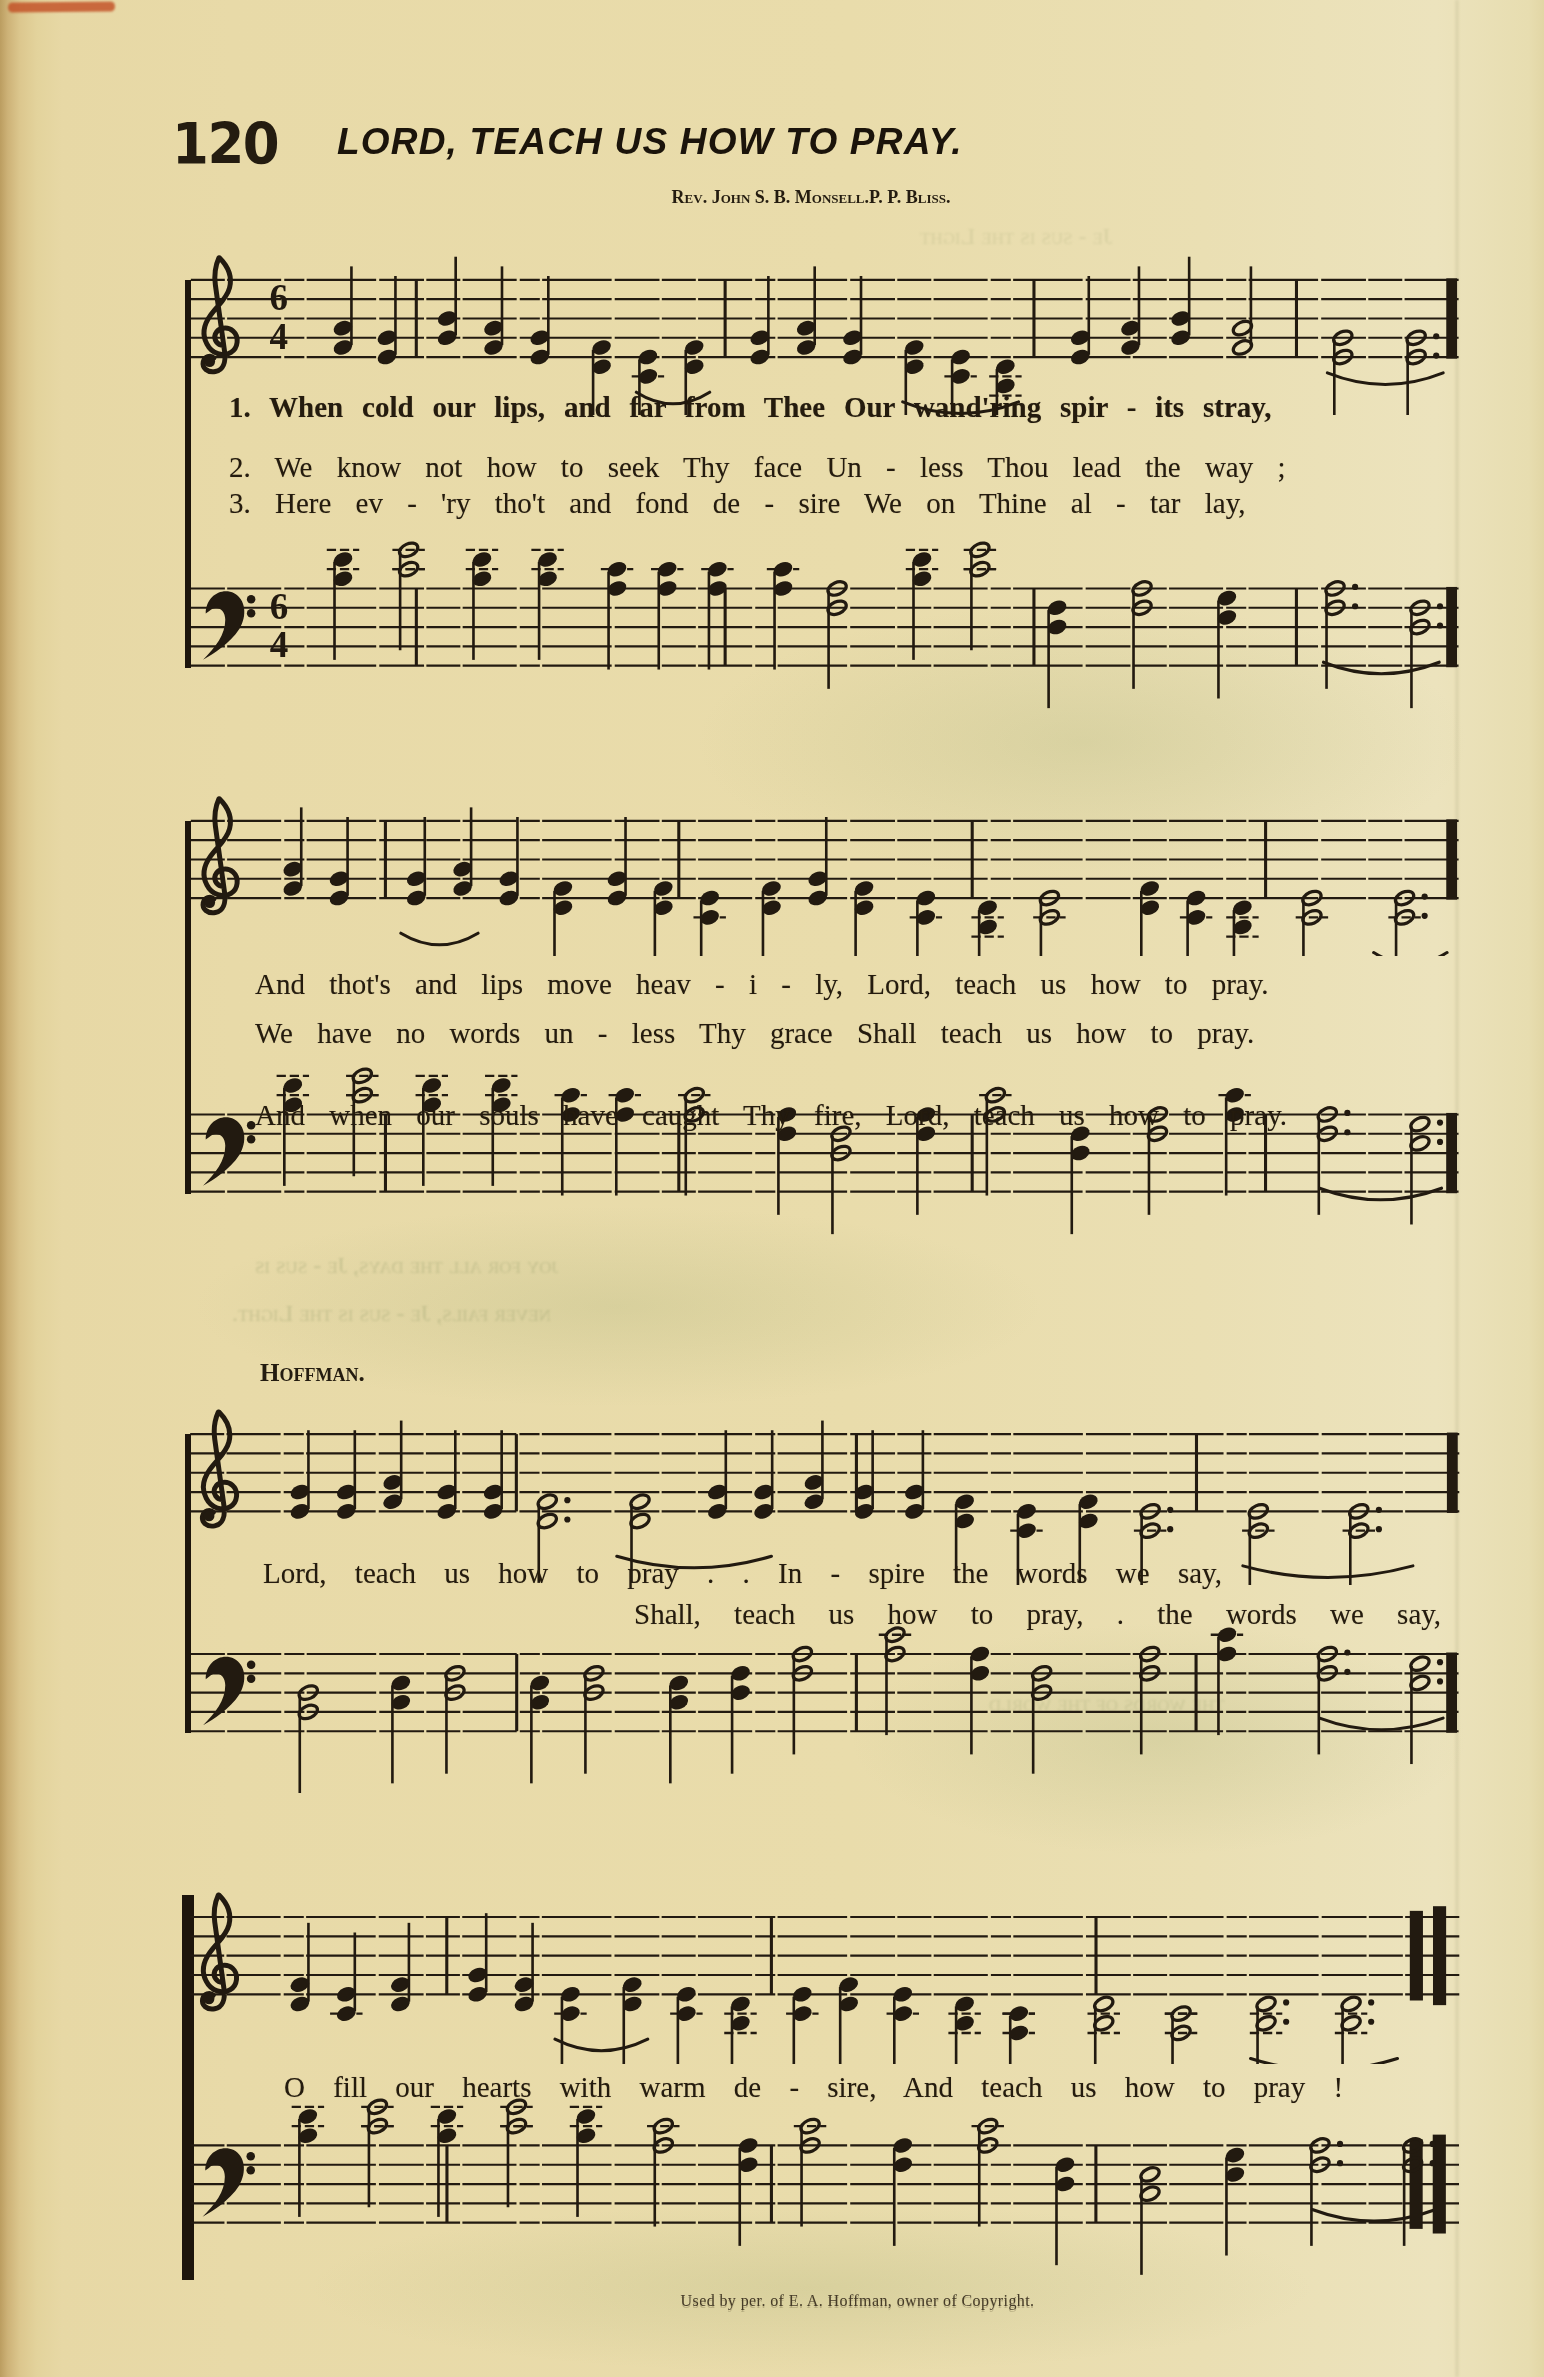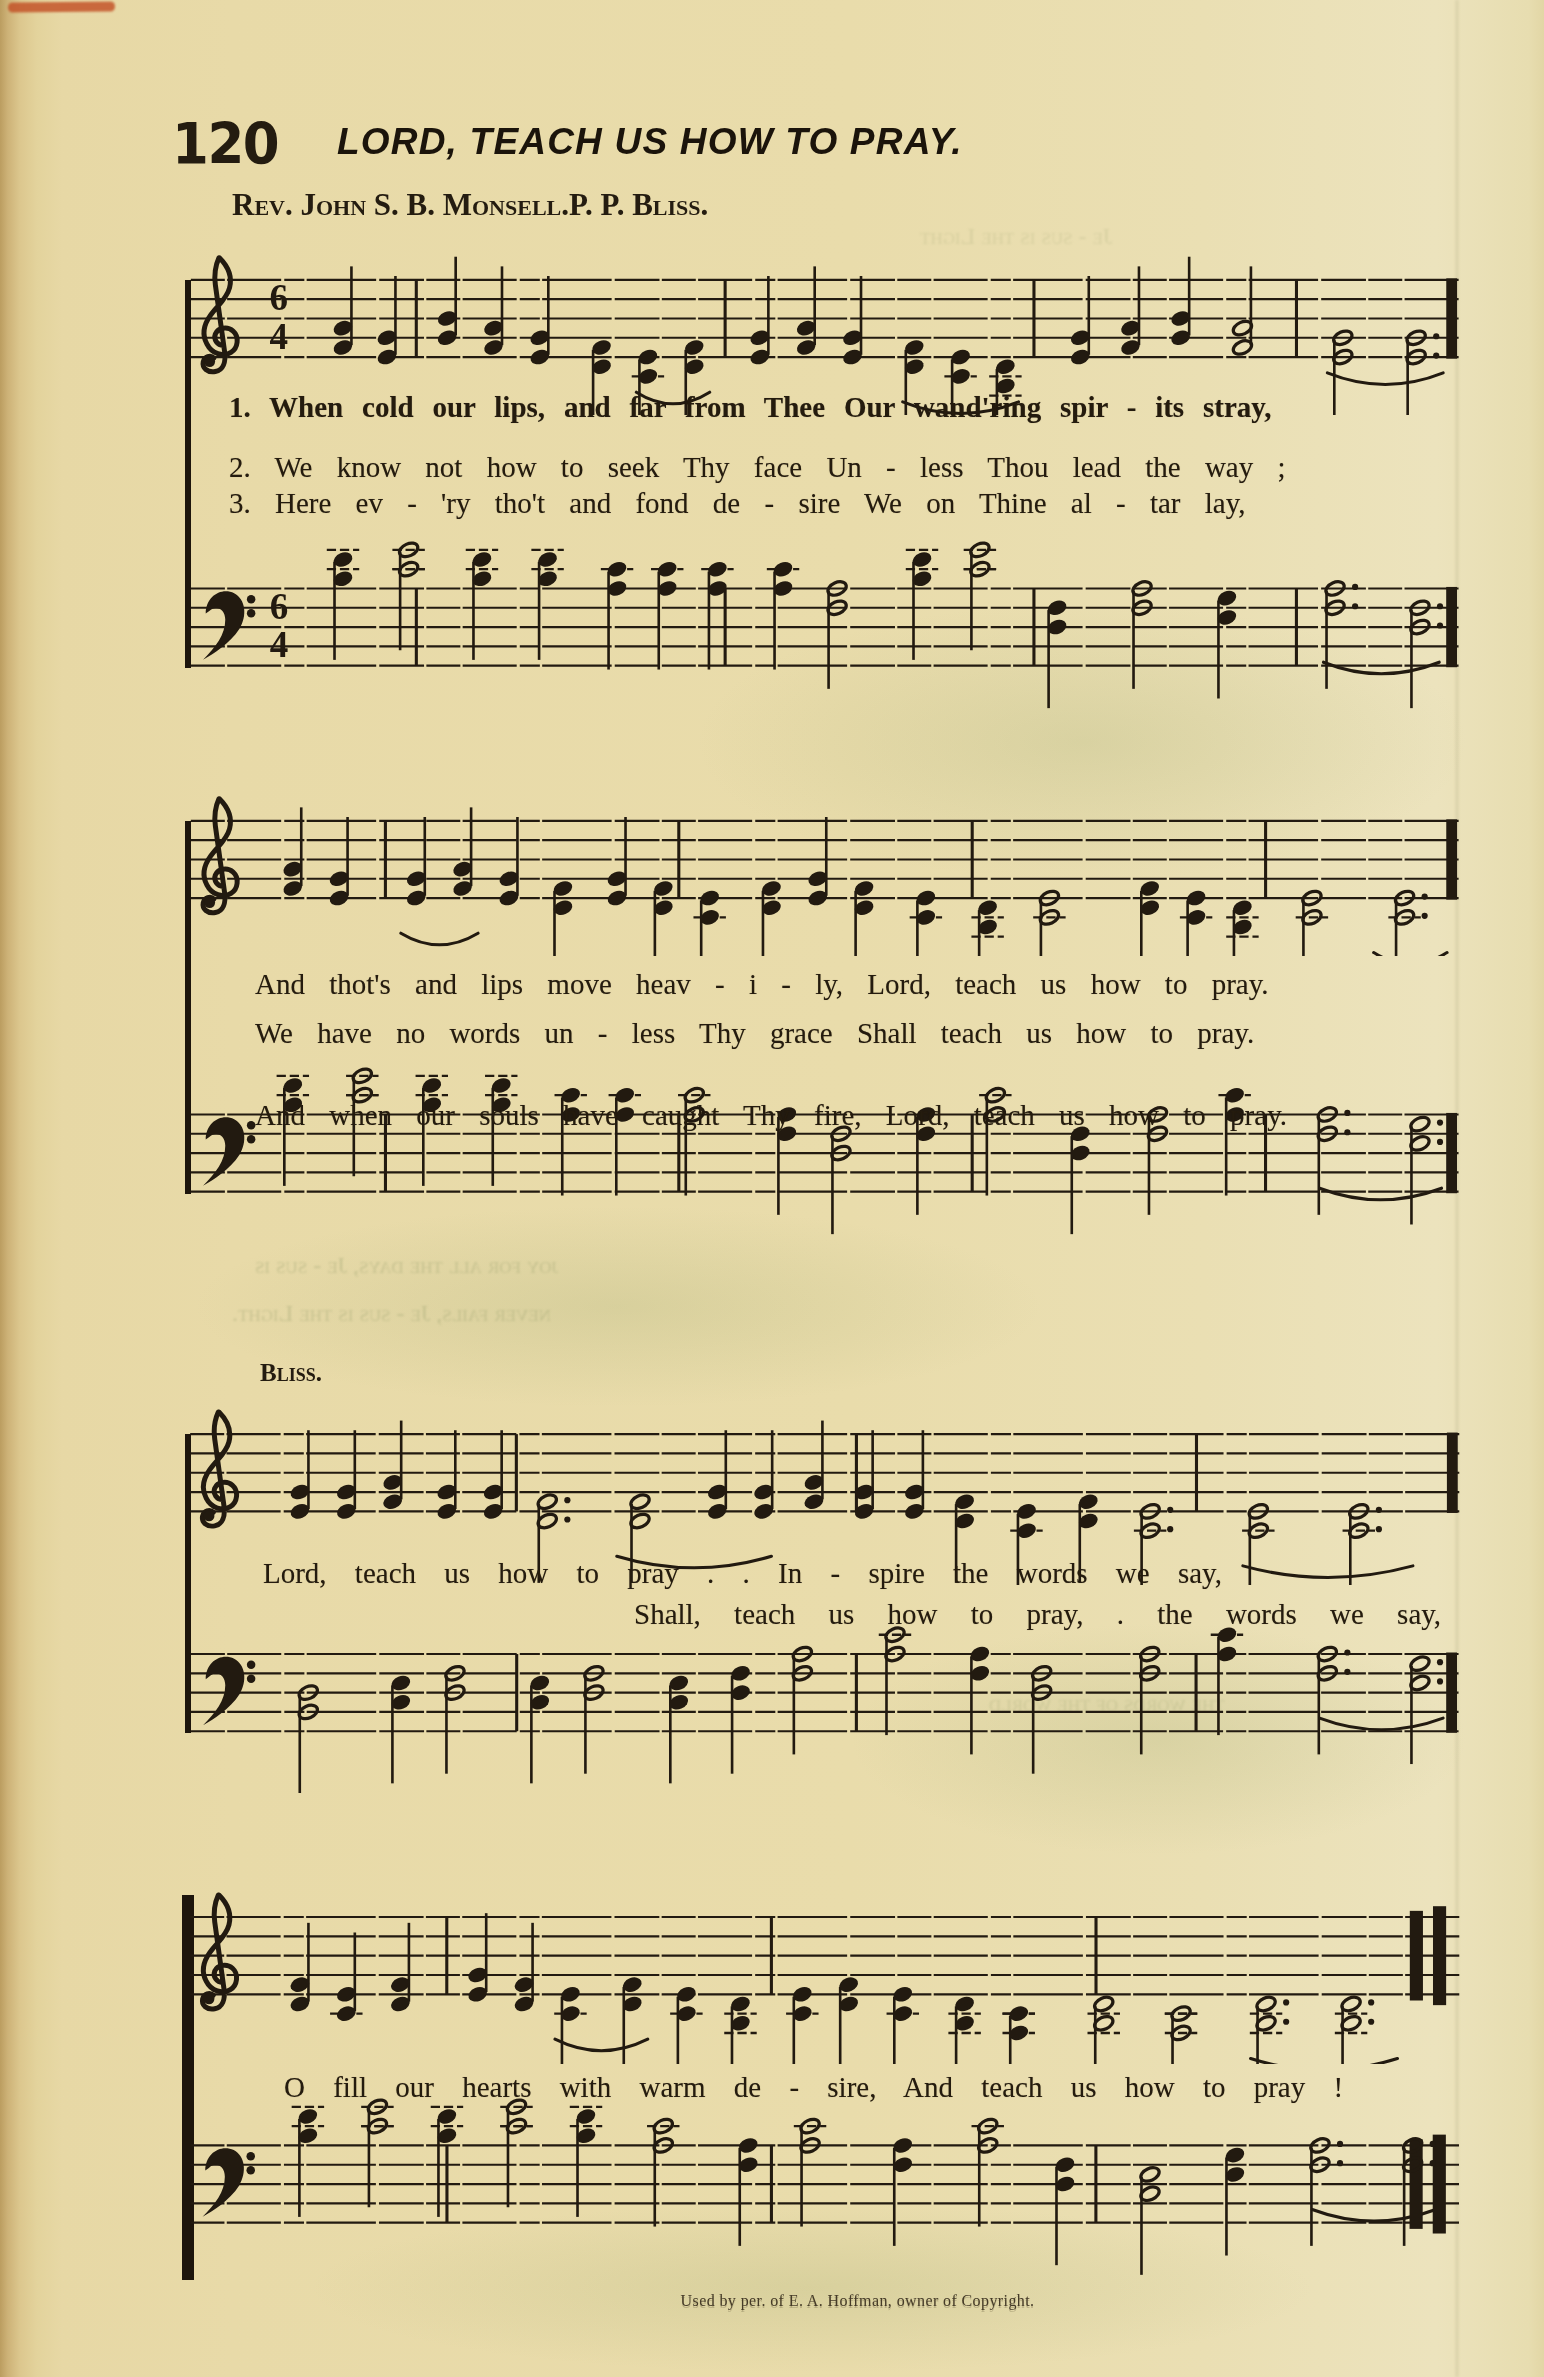--- a/index.html
+++ b/index.html
@@ -25,22 +25,22 @@
   .pageno{
     position:absolute;left:172px;top:114px;
     font-family:"DejaVu Sans",sans-serif;font-weight:bold;
     font-size:53px;letter-spacing:-1.5px;transform:scaleY(1.08);
   }
   .title{
     position:absolute;left:337px;top:121px;width:943px;
     font-family:"Liberation Sans",sans-serif;font-weight:bold;
     font-size:37px;letter-spacing:1.2px;color:#1b140b;font-style:italic;
   }
-  .byline{position:absolute;left:232px;top:187px;width:1158px;display:flex;justify-content:flex-start;
-    font-variant:small-caps;font-weight:600;font-size:31px;color:#241c10;}
+  .byline{position:absolute;left:232px;top:187px;width:1158px;display:flex;justify-content:center;
+    font-variant:small-caps;font-weight:600;font-size:18px;color:#241c10;}
 
   .staff{position:absolute;left:184px;width:1283px;}
   .sysbar{position:absolute;left:185px;width:6.2px;background:#1d150c;}
   .sysbar.heavy{width:11.6px;left:182px;}
 
   .lyric{
     position:absolute;font-size:29px;color:#241b0e;white-space:nowrap;
     text-shadow:0 0 0.8px rgba(40,30,10,.35);
   }
   .ws16{word-spacing:11.6px;font-weight:bold;} .ws22{word-spacing:17px;} .ws26{word-spacing:21px;} .ws34{word-spacing:26px;}
@@ -765,21 +765,21 @@
     </svg>
 
   <div class="lyric ws16" style="left:229px;top:391px;">1. When cold our lips, and far from Thee Our wand'ring spir - its stray,</div>
   <div class="lyric ws22" style="left:229px;top:451px;text-align:right;">2. We know not how to seek Thy face Un - less Thou lead the way ;</div>
   <div class="lyric ws22" style="left:229px;top:487px;">3. Here ev - 'ry tho't and fond de - sire We on Thine al - tar lay,</div>
 
   <div class="lyric ws22" style="left:255px;top:968px;">And thot's and lips move heav - i - ly, Lord, teach us how to pray.</div>
   <div class="lyric ws22" style="left:255px;top:1017px;">We have no words un - less Thy grace Shall teach us how to pray.</div>
   <div class="lyric ws22" style="left:255px;top:1067px;margin-top:32px;">And when our souls have caught Thy fire, Lord, teach us how to pray.</div>
 
-  <div class="chorus-label">Bliss.</div>
+  <div class="chorus-label">Hoffman.</div>
   <div class="lyric ws26" style="left:263px;top:1557px;">Lord, teach us how to pray . . In - spire the words we say,</div>
   <div class="lyric ws34" style="left:634px;top:1598px;">Shall, teach us how to pray, . the words we say,</div>
 
   <div class="lyric ws26" style="left:260px;top:2071px;margin-left:24px;">O fill our hearts with warm de - sire, And teach us how to pray !</div>
 
   <div class="footer">Used by per. of E. A. Hoffman, owner of Copyright.</div>
 </div>
 
 
 </body></html>

